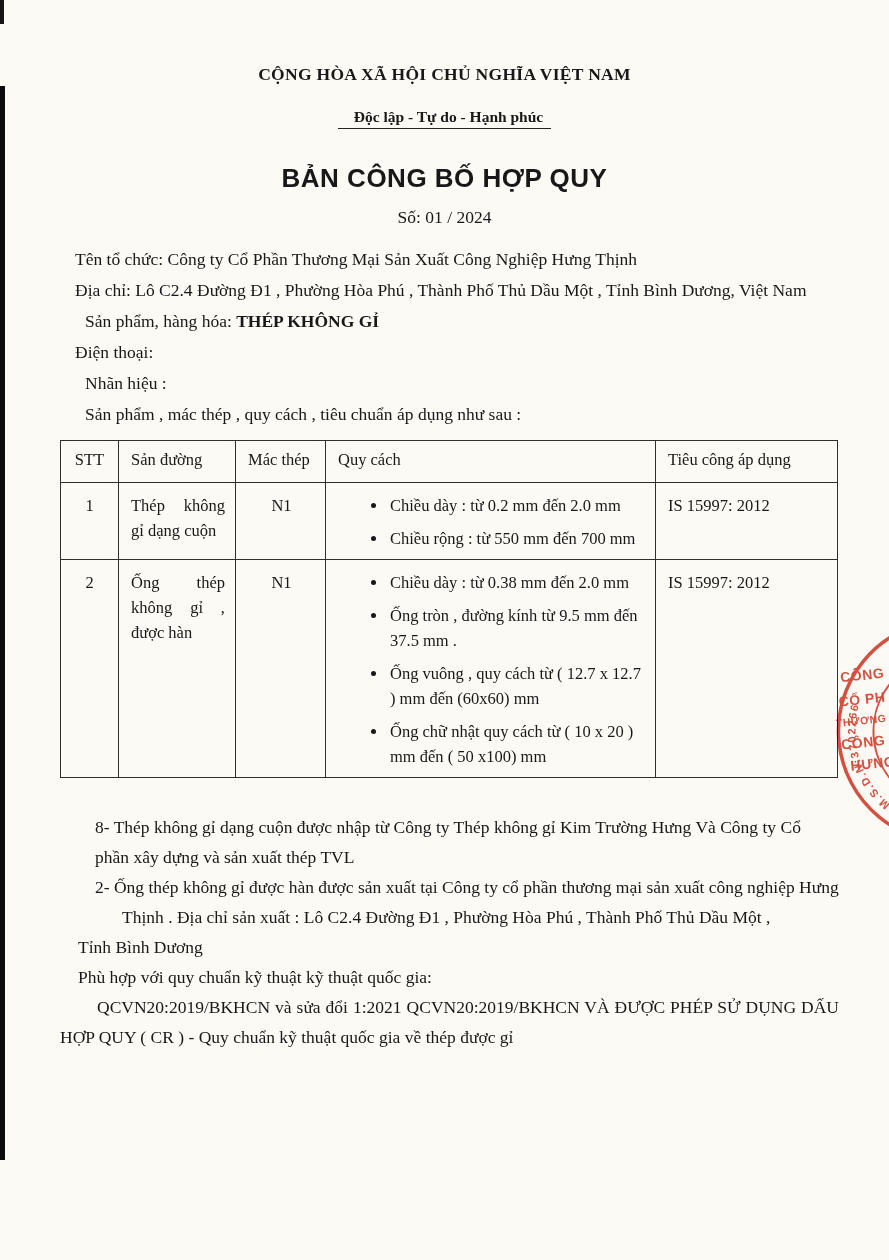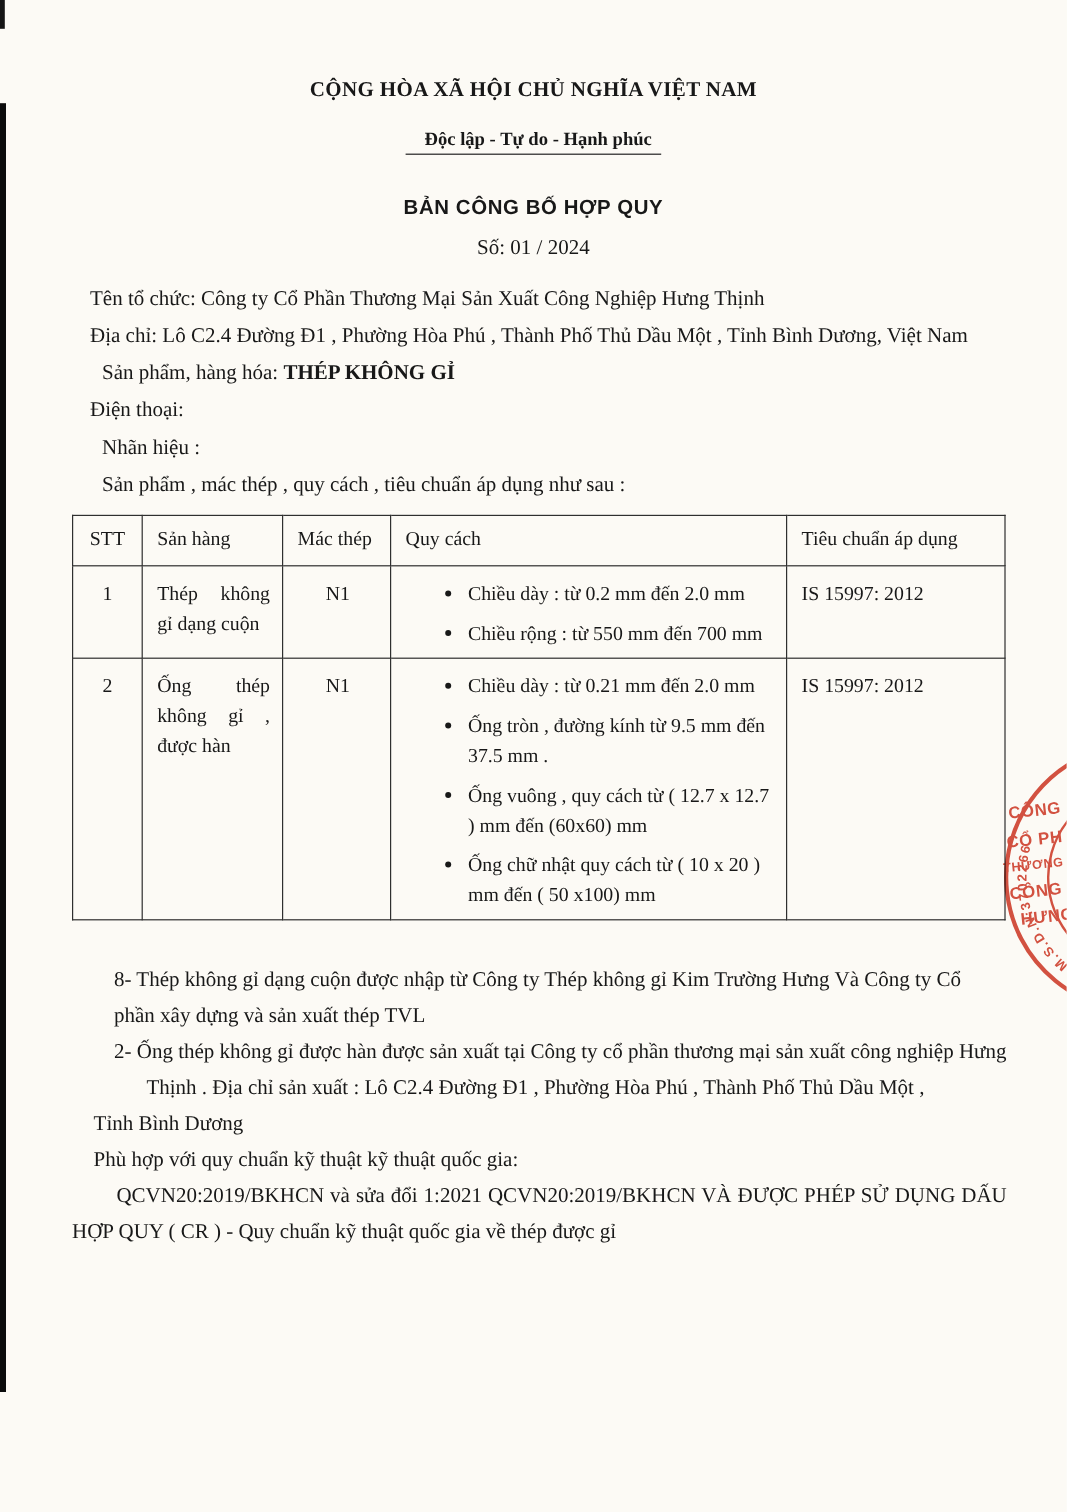--- a/index.html
+++ b/index.html
@@ -17,21 +17,21 @@
   
   .header { text-align:center; padding-top:64px; }
   .national-title { font-size:17.5px; font-weight:bold; letter-spacing:0.3px; }
   .motto {
     display:inline-block; margin-top:5px; font-size:15.5px; font-weight:bold;
     padding:0 8px 2px 16px; border-bottom:1.6px solid #222;
   }
   .doc-title {
     text-align:center; margin-top:34px;
     font-family:"Liberation Sans", sans-serif;
-    font-size:17px; font-weight:bold; letter-spacing:0.5px;
+    font-size:26px; font-weight:bold; letter-spacing:0.5px;
   }
   .doc-number { text-align:center; margin-top:13px; font-size:17.5px; }
 
   
   .body-text { margin:16px 50px 0 60px; font-size:17.5px; line-height:31px; }
   .para.ind1 { padding-left:15px; }
   .para.ind2 { padding-left:25px; }
 
   
   table.spec-table {
@@ -108,24 +108,24 @@
     <colgroup>
       <col style="width:58px">
         <col style="width:117px">
         <col style="width:90px">
         <col style="width:330px">
         <col>
     </colgroup>
     <thead>
       <tr>
         <th class="c">STT</th>
-        <th>Sản hàng</th>
+        <th>Sản đường</th>
         <th>Mác thép</th>
         <th>Quy cách</th>
-        <th>Tiêu chuẩn áp dụng</th>
+        <th>Tiêu công áp dụng</th>
       </tr>
     </thead>
     <tbody>
       <tr>
         <td class="c">1</td>
         <td class="td-sp">Thép không gỉ dạng cuộn</td>
         <td class="td-mt">N1</td>
         <td class="td-qc">
           <ul>
             <li>Chiều dày : từ 0.2 mm đến 2.0 mm</li>
@@ -133,21 +133,21 @@
           </ul>
         </td>
         <td>IS 15997: 2012</td>
       </tr>
       <tr>
         <td class="c">2</td>
         <td class="td-sp">Ống thép không gỉ , được hàn</td>
         <td class="td-mt">N1</td>
         <td class="td-qc">
           <ul>
-            <li>Chiều dày : từ 0.21 mm đến 2.0 mm</li>
+            <li>Chiều dày : từ 0.38 mm đến 2.0 mm</li>
             <li>Ống tròn , đường kính từ 9.5 mm đến 37.5 mm .</li>
             <li>Ống vuông , quy cách từ ( 12.7 x 12.7 ) mm đến (60x60) mm</li>
             <li>Ống chữ nhật quy cách từ ( 10 x 20 ) mm đến ( 50 x100) mm</li>
           </ul>
         </td>
         <td>IS 15997: 2012</td>
       </tr>
     </tbody>
   </table>
 

